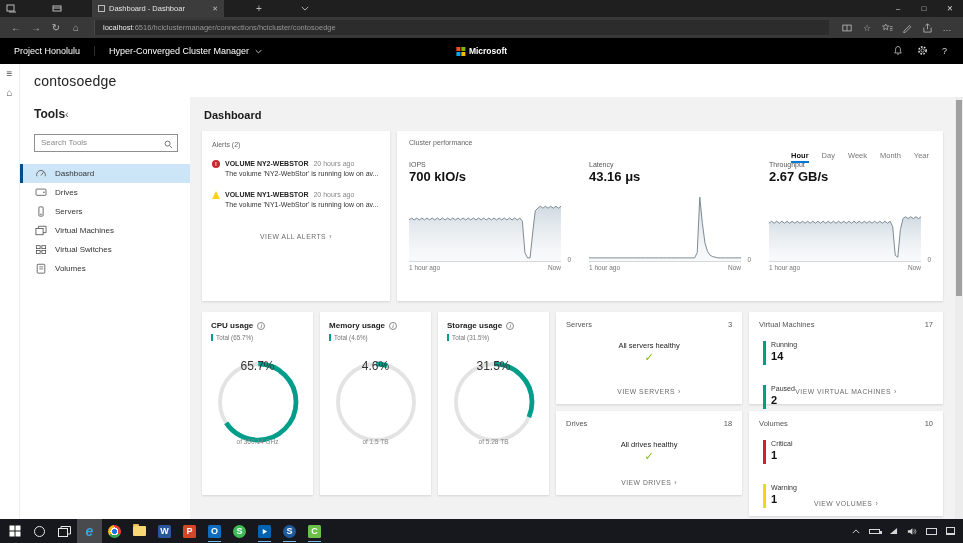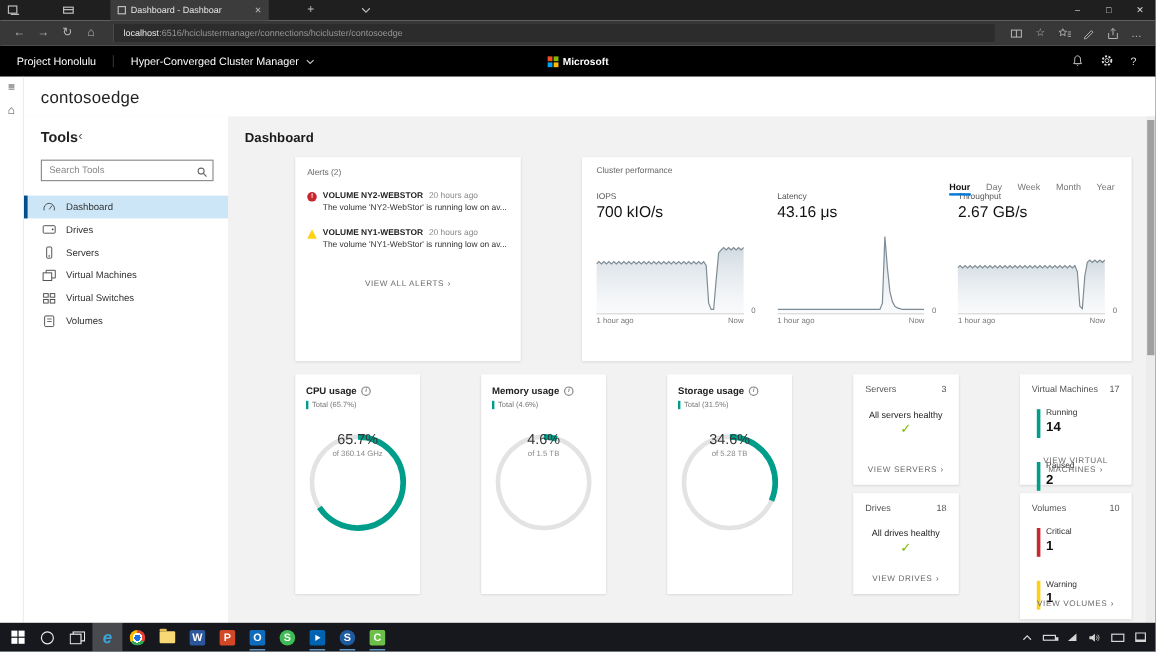--- a/index.html
+++ b/index.html
@@ -63,21 +63,21 @@
   .search-icon { position:absolute; right:5px; top:4px; }
   .tool-list { list-style:none; margin:12px -12px 0 -14px; }
   .tool-item { height:19px; display:flex; align-items:center; gap:8px; padding-left:12px;
                border-left:3px solid transparent; font-size:8px; color:#333; }
   .tool-item.selected { background:#cde6f7; border-left-color:#004e8c; }
   .tool-item .ticon { width:12px; display:flex; justify-content:center; }
 
   .main { flex:1; min-width:0; padding:4px 20px 0 12px; position:relative; }
   .page-title { font-size:11px; font-weight:700; color:#1a1a1a; margin:8px 0 10px 2px; }
 
-  .card { background:#fff; box-shadow:0 1px 2px rgba(0,0,0,.13);margin-left:44px; }
+  .card { background:#fff; box-shadow:0 1px 2px rgba(0,0,0,.13); }
   .row1 { display:flex; gap:7px; height:170px; }
   .row2 { display:flex; gap:7px; margin-top:11px; height:183px; }
 
   
   .alerts-card { width:188px; padding:10px 10px; }
   .card-label { font-size:7px; color:#666; }
   .alert-item { display:flex; gap:5px; margin-top:11px; }
   .sev { flex:0 0 auto; margin-top:1px; }
   .sev-critical { width:8px; height:8px; border-radius:50%; background:#c8272e; color:#fff; font-size:5.5px;
                   font-weight:700; display:flex; align-items:center; justify-content:center; }
@@ -90,39 +90,39 @@
   .alerts-card .view-link { margin-top:22px; }
   .view-link .chev { margin-left:3px; }
 
   
   .perf-card { flex:1; position:relative; padding:8px 12px 4px; min-width:0; }
   .range-tabs { position:absolute; top:20px; right:14px; display:flex; gap:13px; font-size:7.5px; color:#777; }
   .range-tab.selected { color:#111; font-weight:700; border-bottom:2px solid #0078d7; padding-bottom:1px; }
   .metrics-row { display:flex; gap:18px; margin-top:15px; }
   .metric-col { flex:1; min-width:0; }
   .metric-label { font-size:7px; color:#555; }
-  .metric-value { font-size:13px; font-weight:400; color:#111; margin-top:1px; }
+  .metric-value { font-size:13px; font-weight:700; color:#111; margin-top:1px; }
   .chart-block { margin-top:8px; position:relative; padding-right:10px; }
   .chart { height:70px; border-bottom:1px solid #d8d8d8; position:relative; }
   .chart svg { position:absolute; inset:0; width:100%; height:100%; }
   .zero-label { position:absolute; right:0; bottom:8px; font-size:6.5px; color:#777; }
   .xlabels { display:flex; justify-content:space-between; font-size:6.5px; color:#777; margin-top:2px; }
 
   
   .donut-card { width:112px; padding:9px 9px; }
   .donut-title { font-size:8px; font-weight:700; color:#222; display:flex; align-items:center; gap:4px; }
   .info-dot { width:8px; height:8px; border:1px solid #888; border-radius:50%; color:#888; font-size:5.5px;
               display:inline-flex; align-items:center; justify-content:center; font-style:italic; }
   .legend { display:flex; align-items:center; gap:3px; margin-top:4px; }
   .legend-bar { width:2px; height:7px; background:#009e8a; }
   .legend-text { font-size:6.3px; color:#777; }
   .donut-wrap { position:relative; width:86px; height:86px; margin:18px auto 0; }
   .donut-wrap svg { position:absolute; inset:0; }
   .donut-center { position:absolute; inset:0; display:flex; flex-direction:column; align-items:center;
-                  justify-content:flex-start; }
+                  justify-content:space-between; }
   .donut-pct { font-size:12px; color:#333; }
   .donut-of { font-size:6.5px; color:#888; margin-top:2px; }
 
   
   .mini-col { display:flex; flex-direction:column; gap:7px; }
   .mini-col.a { width:188px; } .mini-col.b { width:196px; }
   .mini-card { padding:8px 10px; position:relative; }
   .mini-card.tall { height:92px; } .mini-card.short { flex:1; }
   .mini-top { display:flex; justify-content:space-between; font-size:7.5px; color:#555; }
   .status-text { text-align:center; font-size:7.5px; color:#222; margin-top:12px; }
@@ -534,21 +534,21 @@
                 <span class="legend-text">Total (31.5%)</span>
               </div>
               <div class="donut-wrap">
                 <div style="position: absolute; inset: 0px;">
                     <svg viewBox="0 0 36 36" width="100%" height="100%">
                       <circle cx="18" cy="18" r="15.9155" fill="none" stroke="#e3e3e3" stroke-width="1.6"></circle>
                       <circle cx="18" cy="18" r="15.9155" fill="none" stroke="#009e8a" stroke-width="2" stroke-dasharray="31.5 68.5" stroke-dashoffset="25"></circle>
                     </svg>
                   </div>
                 <div class="donut-center">
-                  <div class="donut-pct">34.6%</div>
+                  <div class="donut-pct">31.5%</div>
                   <div class="donut-of">of 5.28 TB</div>
                 </div>
               </div>
             </div>
 
             <div class="mini-col a">
               <div class="card mini-card tall">
                 <div class="mini-top">
                   <span>Servers</span>
                   <span>3</span>

